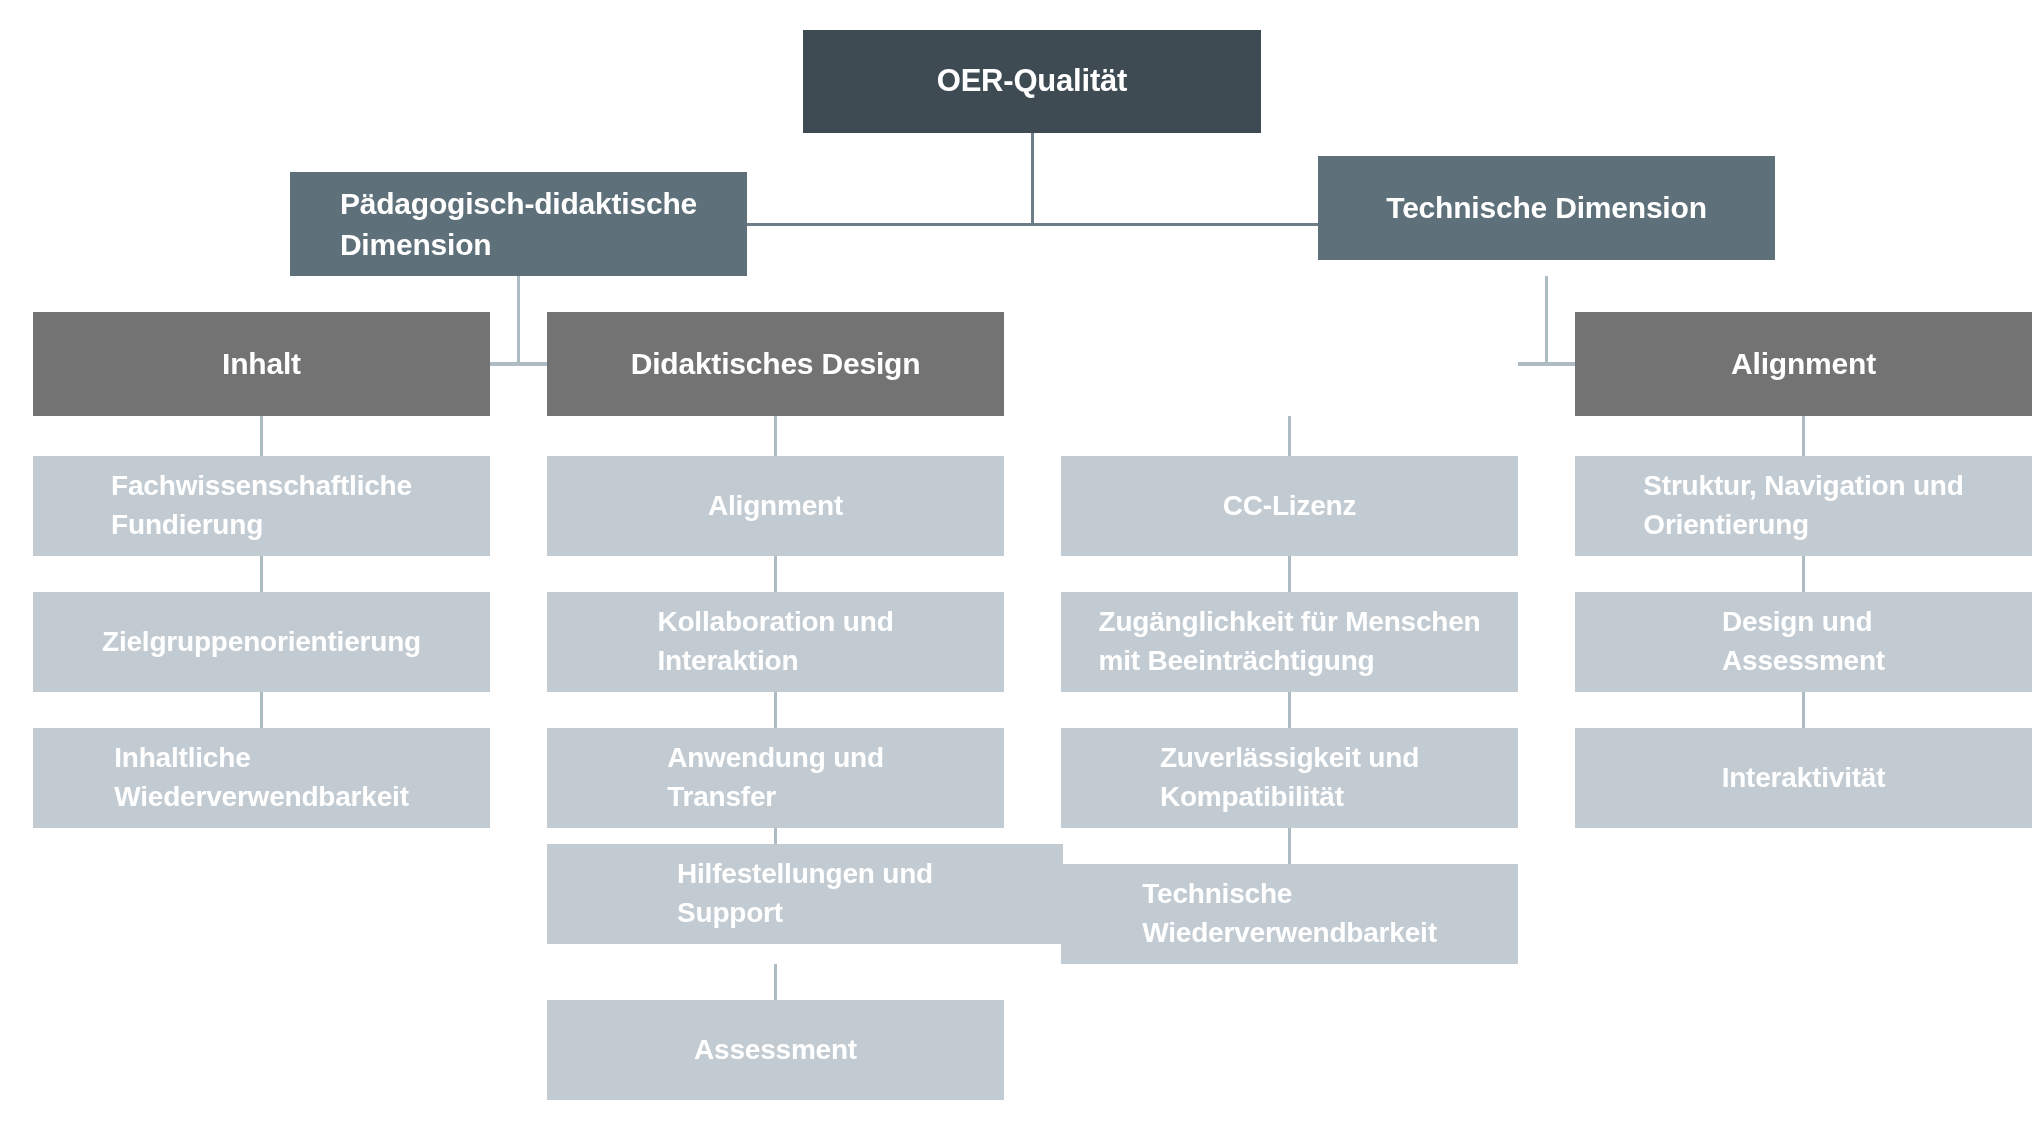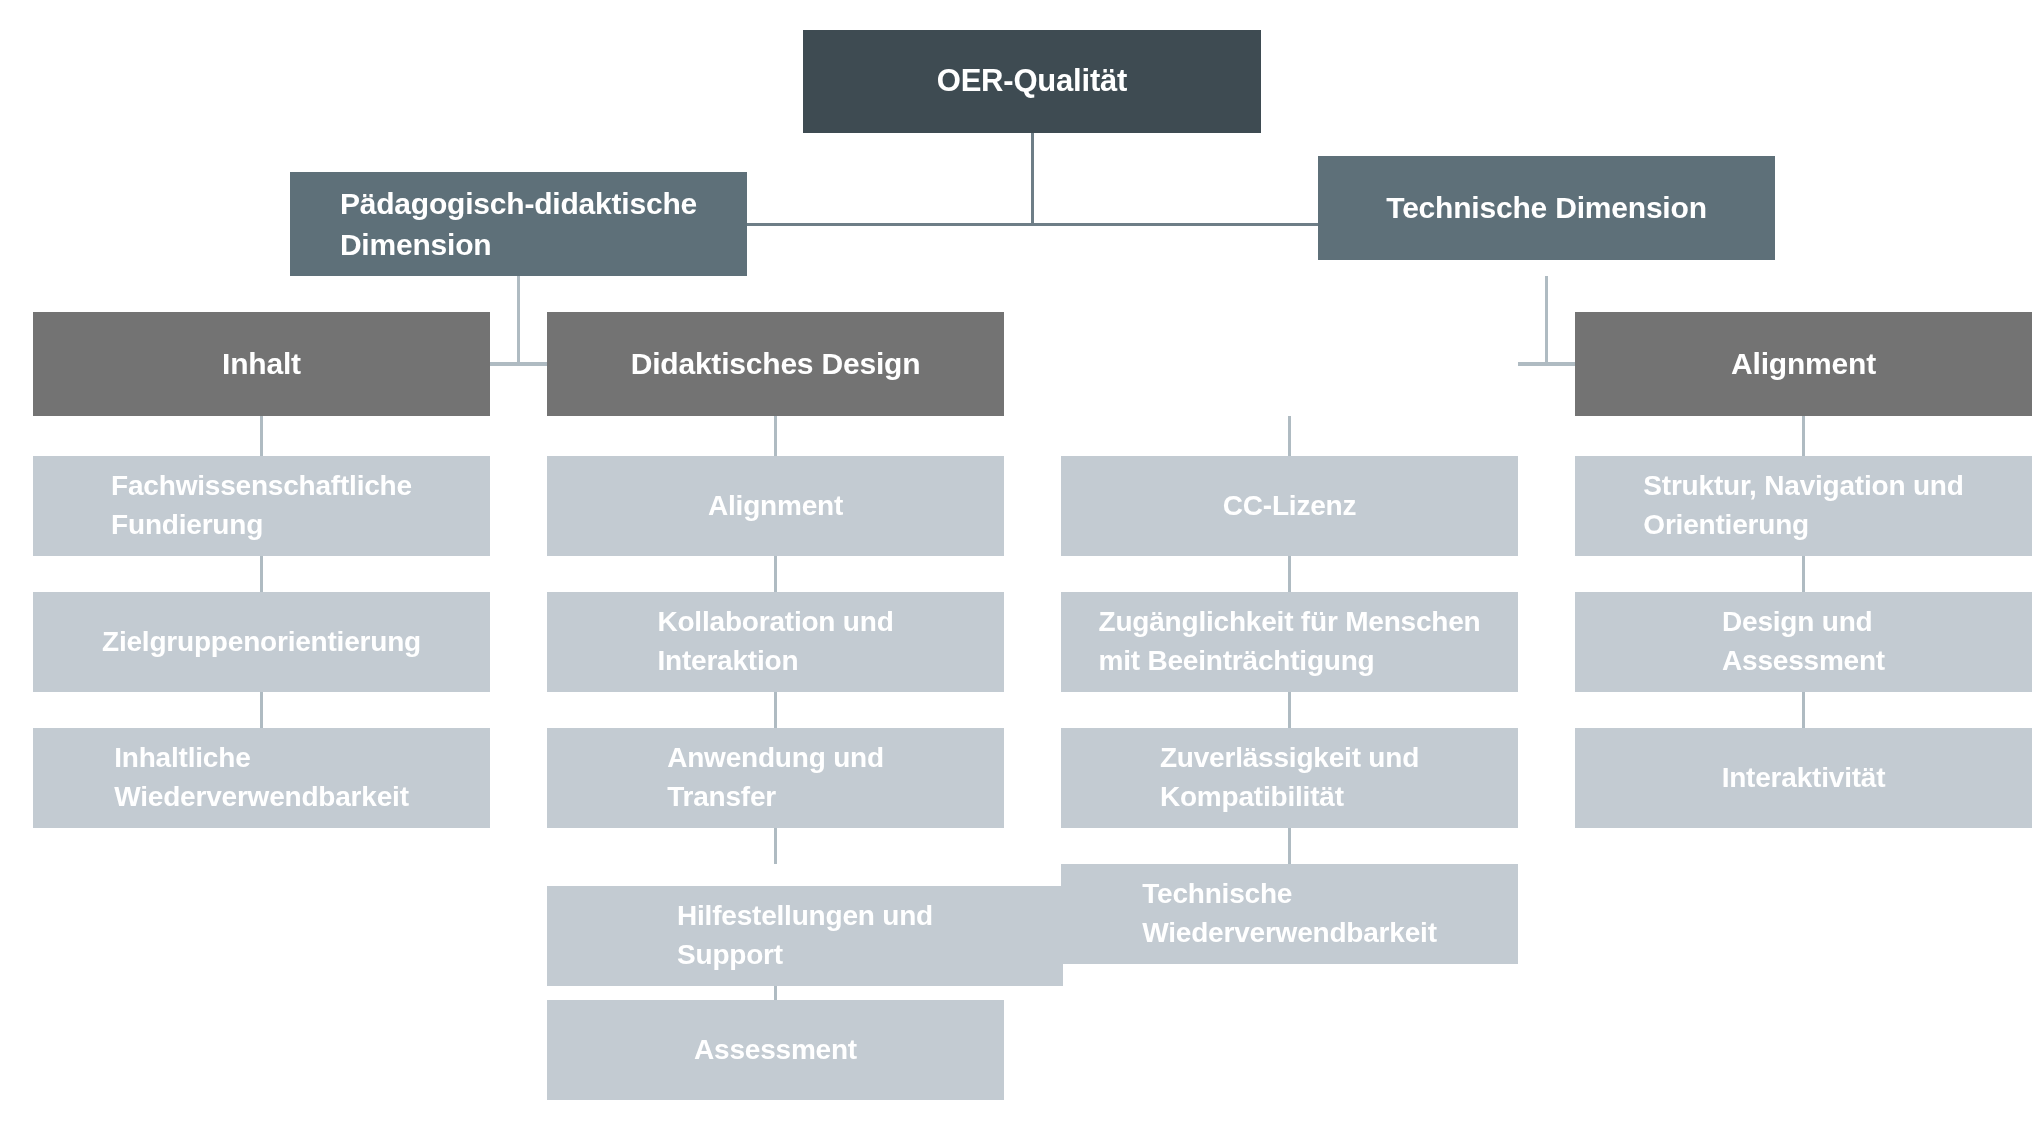--- a/index.html
+++ b/index.html
@@ -96,21 +96,21 @@
 Fundierung</div>
   <div class="node item" style="left:33px; top:592px; width:457px; height:100px;">Zielgruppenorientierung</div>
   <div class="node item" style="left:33px; top:728px; width:457px; height:100px;">Inhaltliche
 Wiederverwendbarkeit</div>
 
   <div class="node item" style="left:547px; top:456px; width:457px; height:100px;">Alignment</div>
   <div class="node item" style="left:547px; top:592px; width:457px; height:100px;">Kollaboration und
 Interaktion</div>
   <div class="node item" style="left:547px; top:728px; width:457px; height:100px;">Anwendung und
 Transfer</div>
-  <div class="node item" style="left:547px; top:886px; width:516px; height:100px;">Hilfestellungen und
+  <div class="node item" style="left:547px; top:844px; width:516px; height:100px;">Hilfestellungen und
 Support</div>
   <div class="node item" style="left:547px; top:1000px; width:457px; height:100px;">Assessment</div>
 
   <div class="node item" style="left:1061px; top:456px; width:457px; height:100px;">CC-Lizenz</div>
   <div class="node item" style="left:1061px; top:592px; width:457px; height:100px;">Zugänglichkeit für Menschen
 mit Beeinträchtigung</div>
   <div class="node item" style="left:1061px; top:728px; width:457px; height:100px;">Zuverlässigkeit und
 Kompatibilität</div>
   <div class="node item" style="left:1061px; top:864px; width:457px; height:100px;">Technische
 Wiederverwendbarkeit</div>

